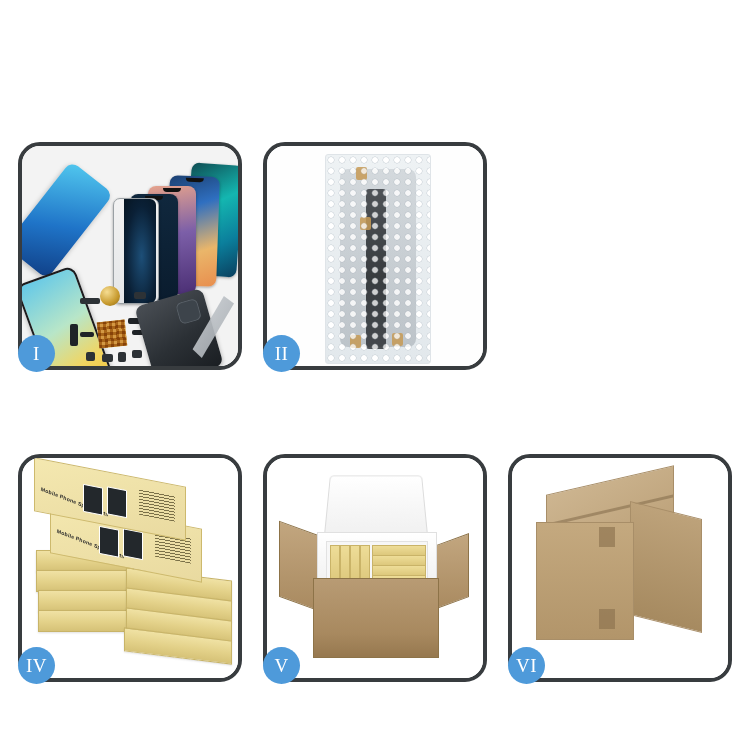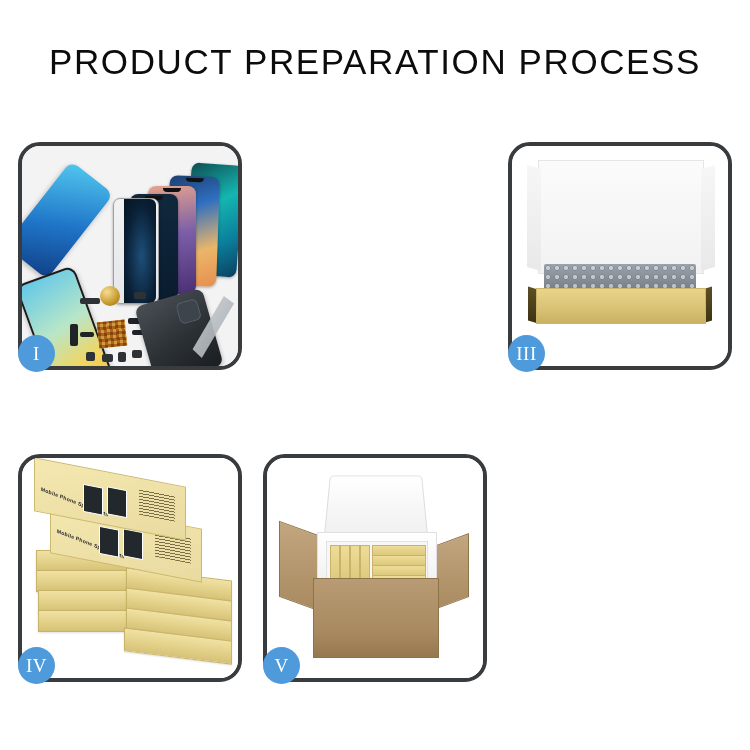--- a/index.html
+++ b/index.html
@@ -360,21 +360,20 @@
   }
   .sc-seam {
     position: absolute;
     background: rgba(130,106,72,.55);
   }
 </style>
 </head>
 <body>
 
 <div id="header">
-  <div id="page-title">PRODUCT PREPARATION PROCESS</div>
 </div>
 
 <div id="steps-grid">
 
   <div class="step-panel row0 col0">
     <div class="panel-inner">
       <div class="scene-parts">
         <div class="blue-phone"></div>
         <div class="fan">
           <div class="fan-phone fan-p5"></div>
@@ -403,33 +402,36 @@
         <div class="flex-strip" style="left:58px; top:186px; width:14px; height:5px;"></div>
         <div class="flex-strip" style="left:106px;top:172px; width:22px; height:6px;"></div>
         <div class="flex-strip" style="left:110px;top:184px; width:18px; height:5px;"></div>
         <div class="backplate"></div>
         <div class="tweezers"></div>
       </div>
     </div>
     <div class="step-badge">I</div>
   </div>
 
-
-  <div class="step-panel row0 col2">
+  <div class="step-panel row0 col1">
     <div class="panel-inner">
-      <div class="scene-tray">
-        <div class="tray-lid"></div>
-        <div class="tray-foam"></div>
-        <div class="tray-base-left"></div>
-        <div class="tray-base-right"></div>
-        <div class="tray-base"></div>
+      <div class="scene-bubble">
+        <div class="bubble-bag">
+          <div class="bubble-part"></div>
+          <div class="bubble-tab" style="left:30px; top:12px;"></div>
+          <div class="bubble-tab" style="left:34px; top:62px;"></div>
+          <div class="bubble-tab" style="left:24px; top:180px;"></div>
+          <div class="bubble-tab" style="left:66px; top:178px;"></div>
+          <div class="bubble-overlay"></div>
+        </div>
       </div>
     </div>
-    <div class="step-badge">III</div>
+    <div class="step-badge">II</div>
   </div>
+
 
   <div class="step-panel row1 col0">
     <div class="panel-inner">
       <div class="scene-stack">
 
         <div class="sbox" style="left:14px;  top:92px;  width:96px; height:20px;"></div>
         <div class="sbox" style="left:14px;  top:112px; width:96px; height:20px;"></div>
         <div class="sbox" style="left:16px;  top:132px; width:96px; height:20px;"></div>
         <div class="sbox" style="left:16px;  top:152px; width:96px; height:20px;"></div>
 
@@ -474,14 +476,29 @@
             <div class="ybar" style="left:46px; top:24px; width:52px; height:9px;"></div>
             <div class="ybar" style="left:46px; top:34px; width:52px; height:9px;"></div>
           </div>
         </div>
         <div class="carton-body"></div>
       </div>
     </div>
     <div class="step-badge">V</div>
   </div>
 
+  <div class="step-panel row1 col2">
+    <div class="panel-inner">
+      <div class="scene-sealed">
+        <div class="sc-top">
+          <div class="sc-seam" style="left:0; top:28px; width:126px; height:3px;"></div>
+        </div>
+        <div class="sc-side"></div>
+        <div class="sc-front">
+          <div class="sc-tape" style="left:62px; top:4px;"></div>
+          <div class="sc-tape" style="left:62px; top:86px;"></div>
+        </div>
+      </div>
+    </div>
+    <div class="step-badge">VI</div>
+  </div>
 
 </div>
 
 </body></html>

